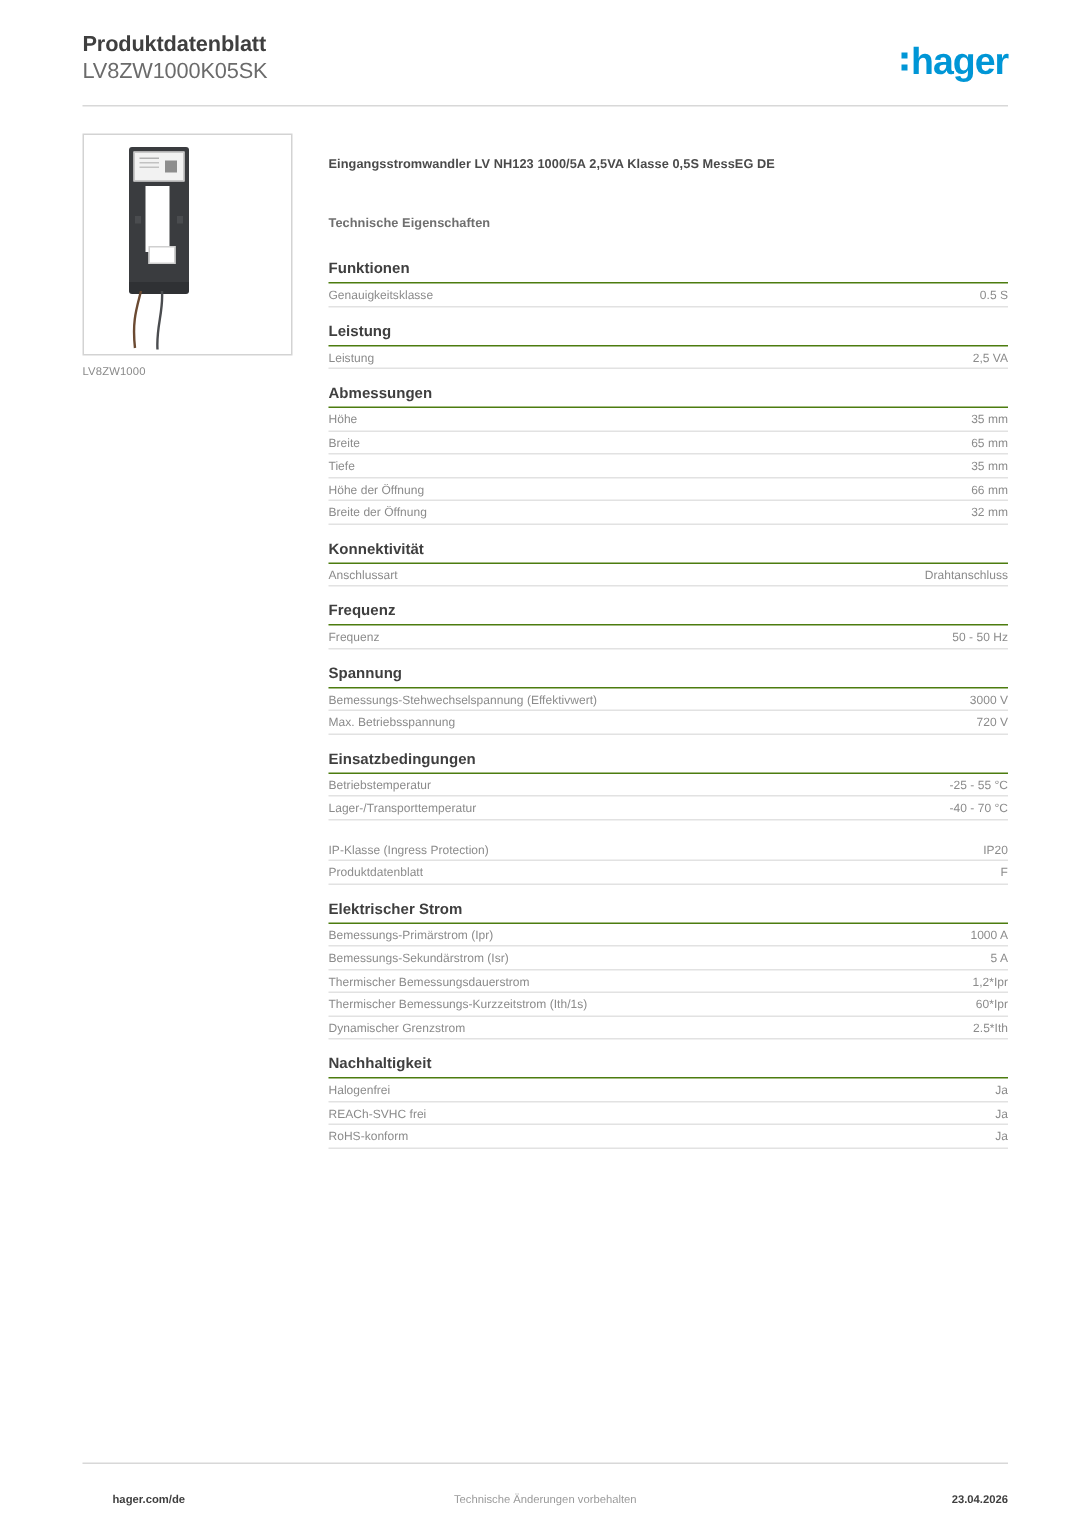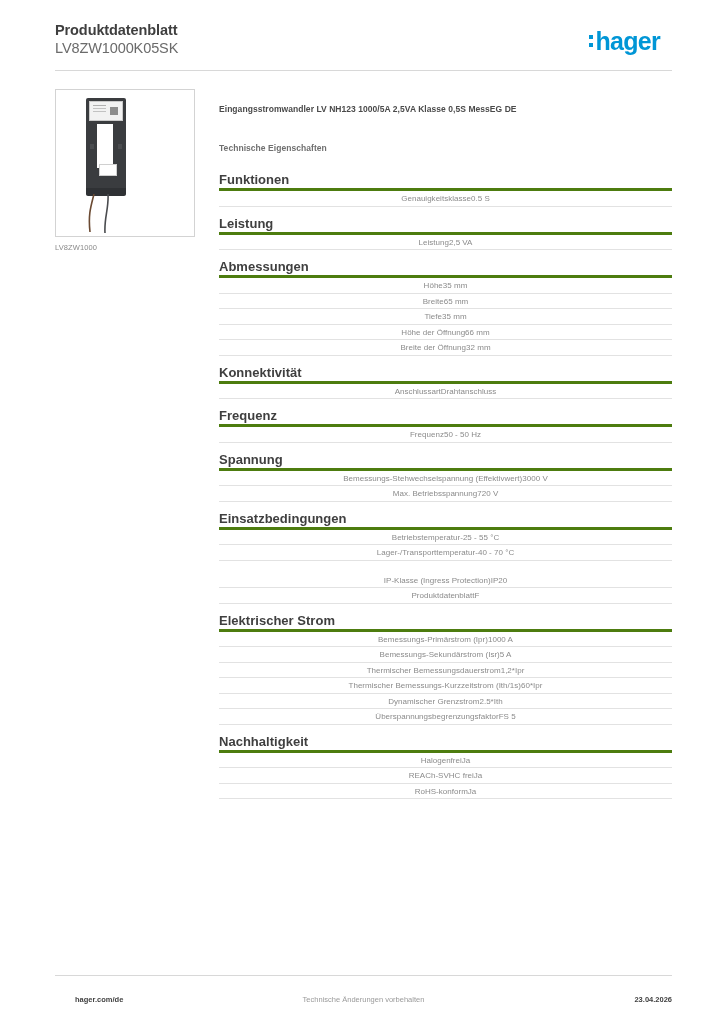--- a/index.html
+++ b/index.html
@@ -39,21 +39,21 @@
   }
   .doc-ref {
     font-size: 14.5px;
     font-weight: normal;
     color: #6b6b6b;
     letter-spacing: -0.1px;
     line-height: 18px;
   }
   .logo {
     position: absolute;
-    right: 12px;
+    right: 0;
     top: 6px;
     display: flex;
     align-items: center;
     height: 26px;
     justify-content: center;
   }
   .logo-colon {
     display: inline-flex;
     flex-direction: column;
     justify-content: center;
@@ -212,31 +212,31 @@
     color: #6f6f6f;
     letter-spacing: 0.05px;
     line-height: 11px;
     margin-bottom: 21px;
   }
 
   .section {
     margin-bottom: 12px;
   }
   .section-head {
-    font-size: 13px;
+    font-size: 10px;
     font-weight: bold;
     color: #3f3f3f;
     letter-spacing: 0.02px;
     padding-bottom: 3px;
-    border-bottom: 3px solid #4d7c0f;
+    border-bottom: 1px solid #4d7c0f;
     line-height: 10px;
   }
   .row {
     display: flex;
-    justify-content: center;
+    justify-content: space-between;
     align-items: baseline;
     border-bottom: 1px solid #e2e2e2;
     padding: 3px 0 2.5px 0;
     line-height: 9px;
   }
   .row-label {
     font-size: 8px;
     color: #8b8b8b;
     letter-spacing: 0.02px;
     white-space: nowrap;
@@ -429,24 +429,20 @@
             <div class="row-value">1,2*Ipr</div>
           </div>
           <div class="row">
             <div class="row-label">Thermischer Bemessungs-Kurzzeitstrom (Ith/1s)</div>
             <div class="row-value">60*Ipr</div>
           </div>
           <div class="row">
             <div class="row-label">Dynamischer Grenzstrom</div>
             <div class="row-value">2.5*Ith</div>
           </div>
-          <div class="row">
-            <div class="row-label">Überspannungsbegrenzungsfaktor</div>
-            <div class="row-value">FS 5</div>
-          </div>
         </div>
         <div class="section">
           <div class="section-head">Nachhaltigkeit</div>
           <div class="row">
             <div class="row-label">Halogenfrei</div>
             <div class="row-value">Ja</div>
           </div>
           <div class="row">
             <div class="row-label">REACh-SVHC frei</div>
             <div class="row-value">Ja</div>

